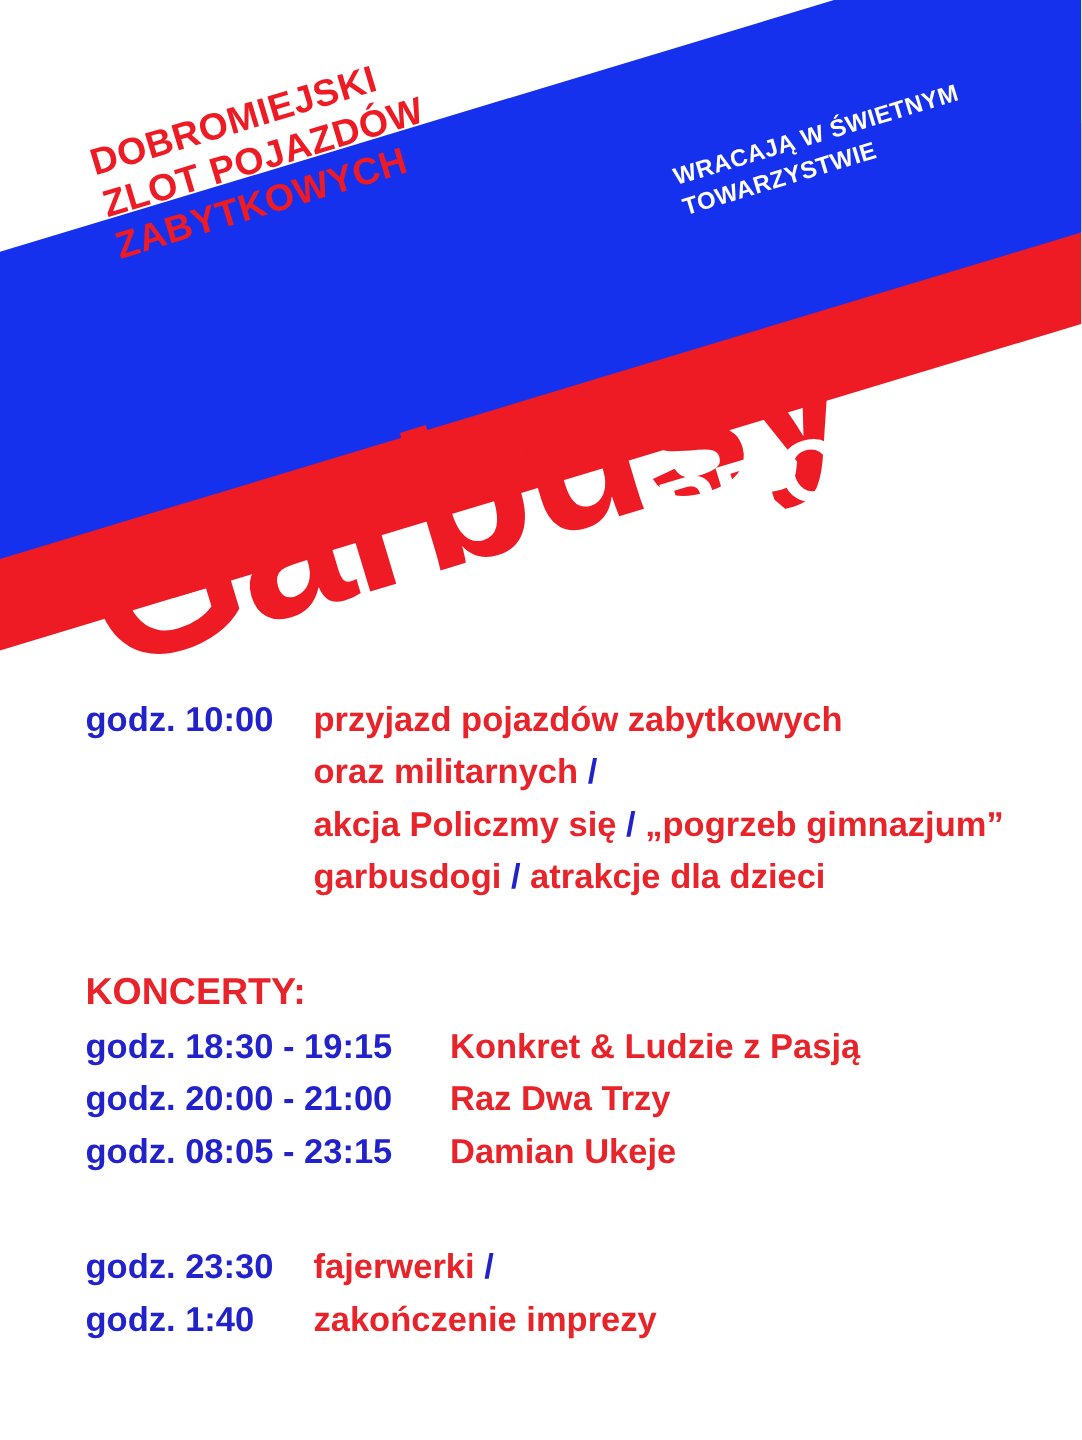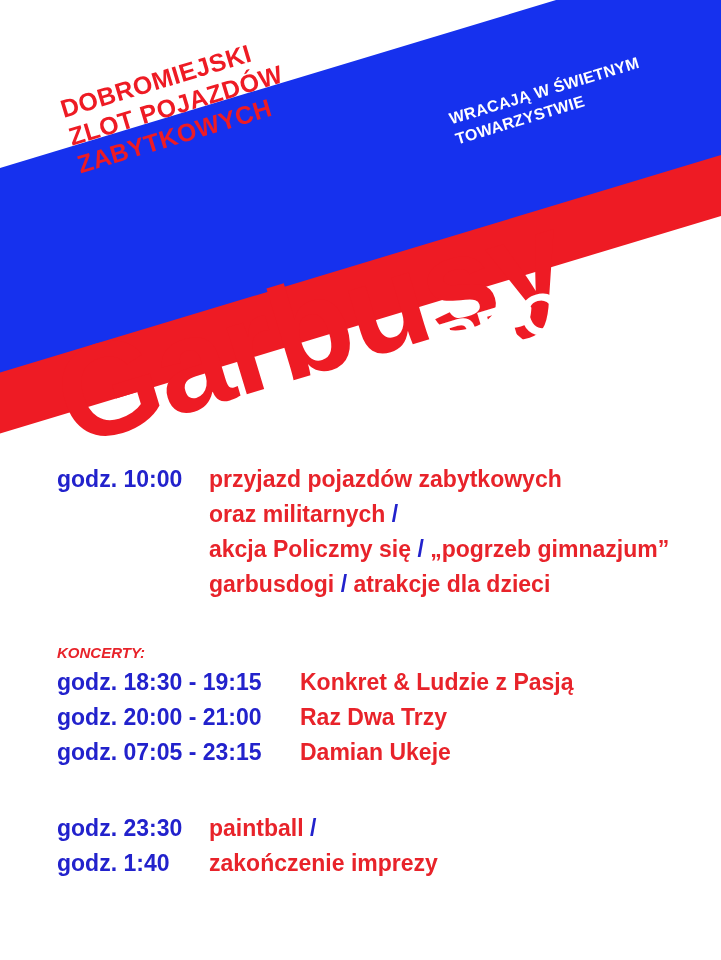--- a/index.html
+++ b/index.html
@@ -151,24 +151,23 @@
   .sep {
     color: var(--text-blue, #2222cc);
   }
 
   .indent-desc {
     margin-left: 152px;
   }
 
   #koncerty-heading {
     color: var(--text-red, #e8232a);
-    font-size: 15px;
+    font-size: 25px;
     font-weight: bold;
     line-height: 1.52;
-    font-style: italic;
   }
 
   .gap-lg { height: 40px; }
   .gap-md { height: 42px; }
 </style>
 </head>
 <body>
 
 <div id="poster" style="--blue: #1631ee; --red: #ee1b24; --text-blue: #2222cc; --text-red: #e8232a;">
 
@@ -224,32 +223,32 @@
         <span class="time w-long">godz. 18:30 - 19:15</span>
         <span class="desc">Konkret &amp; Ludzie z Pasją</span>
       </div>
 
       <div class="sched-row">
         <span class="time w-long">godz. 20:00 - 21:00</span>
         <span class="desc">Raz Dwa Trzy</span>
       </div>
 
       <div class="sched-row">
-        <span class="time w-long">godz. 07:05 - 23:15</span>
+        <span class="time w-long">godz. 08:05 - 23:15</span>
         <span class="desc">Damian Ukeje</span>
       </div>
     </div>
 
     <div class="gap-md"></div>
 
     <div class="sched-group">
 
       <div class="sched-row">
         <span class="time w-short">godz. 23:30</span>
-        <span class="desc">paintball </span><span class="sep">/</span>
+        <span class="desc">fajerwerki </span><span class="sep">/</span>
       </div>
 
       <div class="sched-row">
         <span class="time w-short">godz. 1:40</span>
         <span class="desc">zakończenie imprezy</span>
       </div>
     </div>
 
   </div>
 </div>

